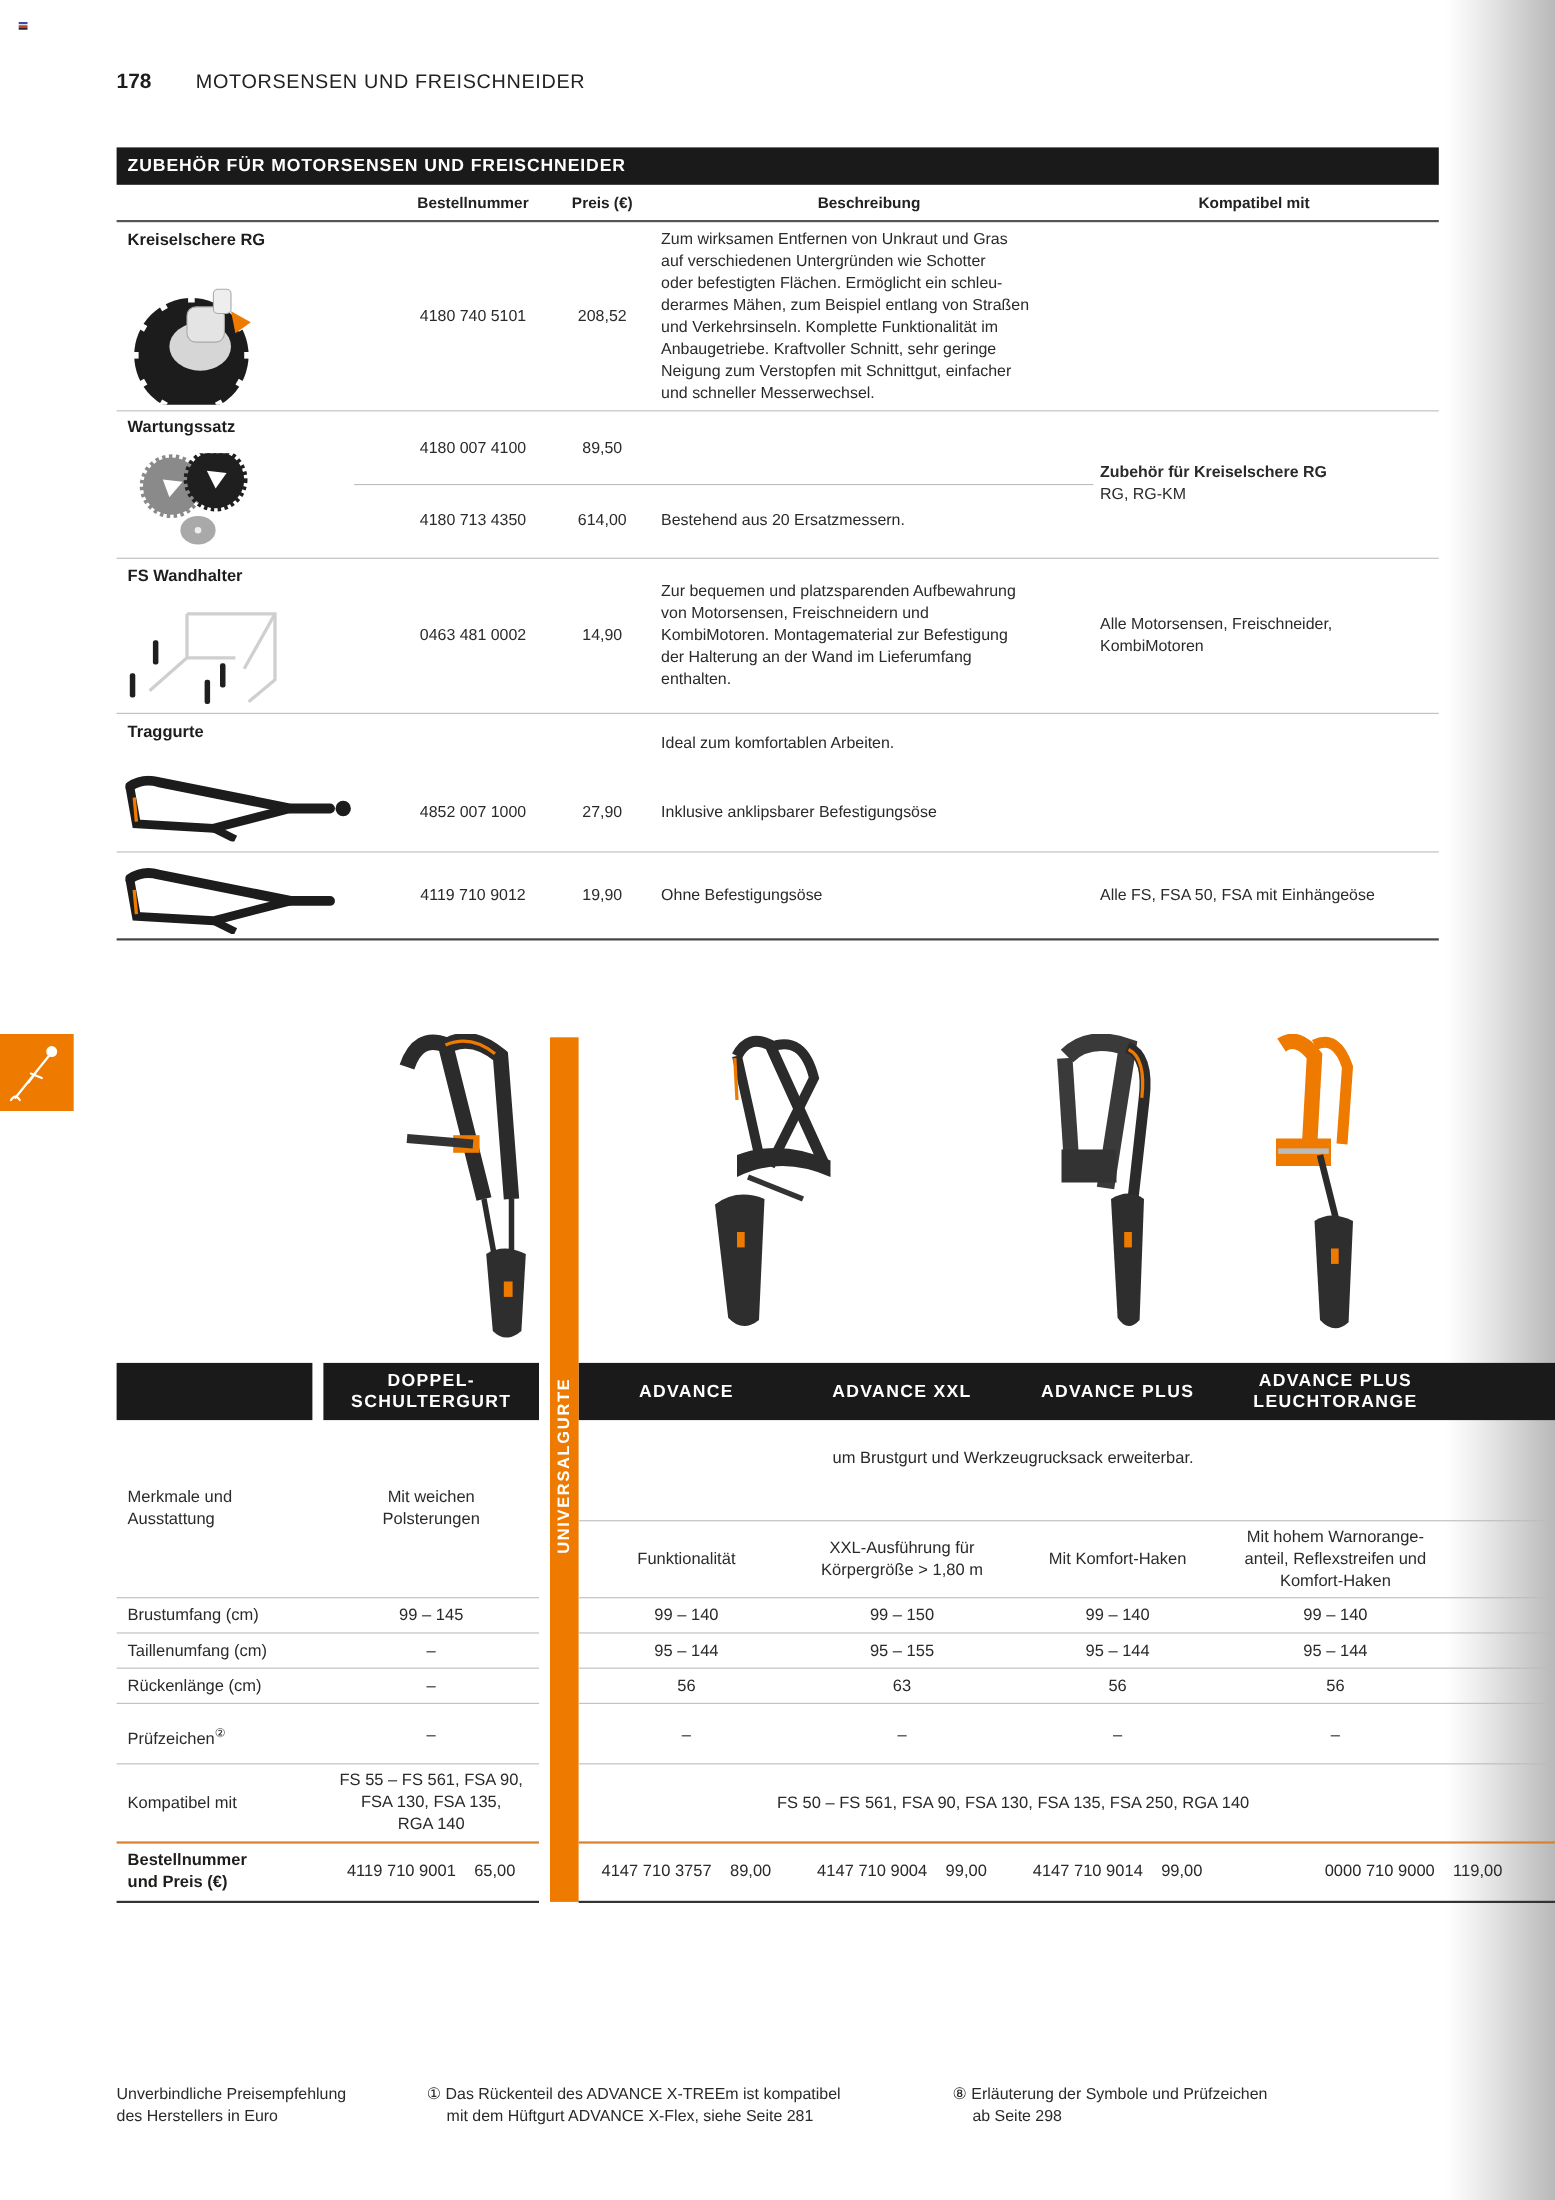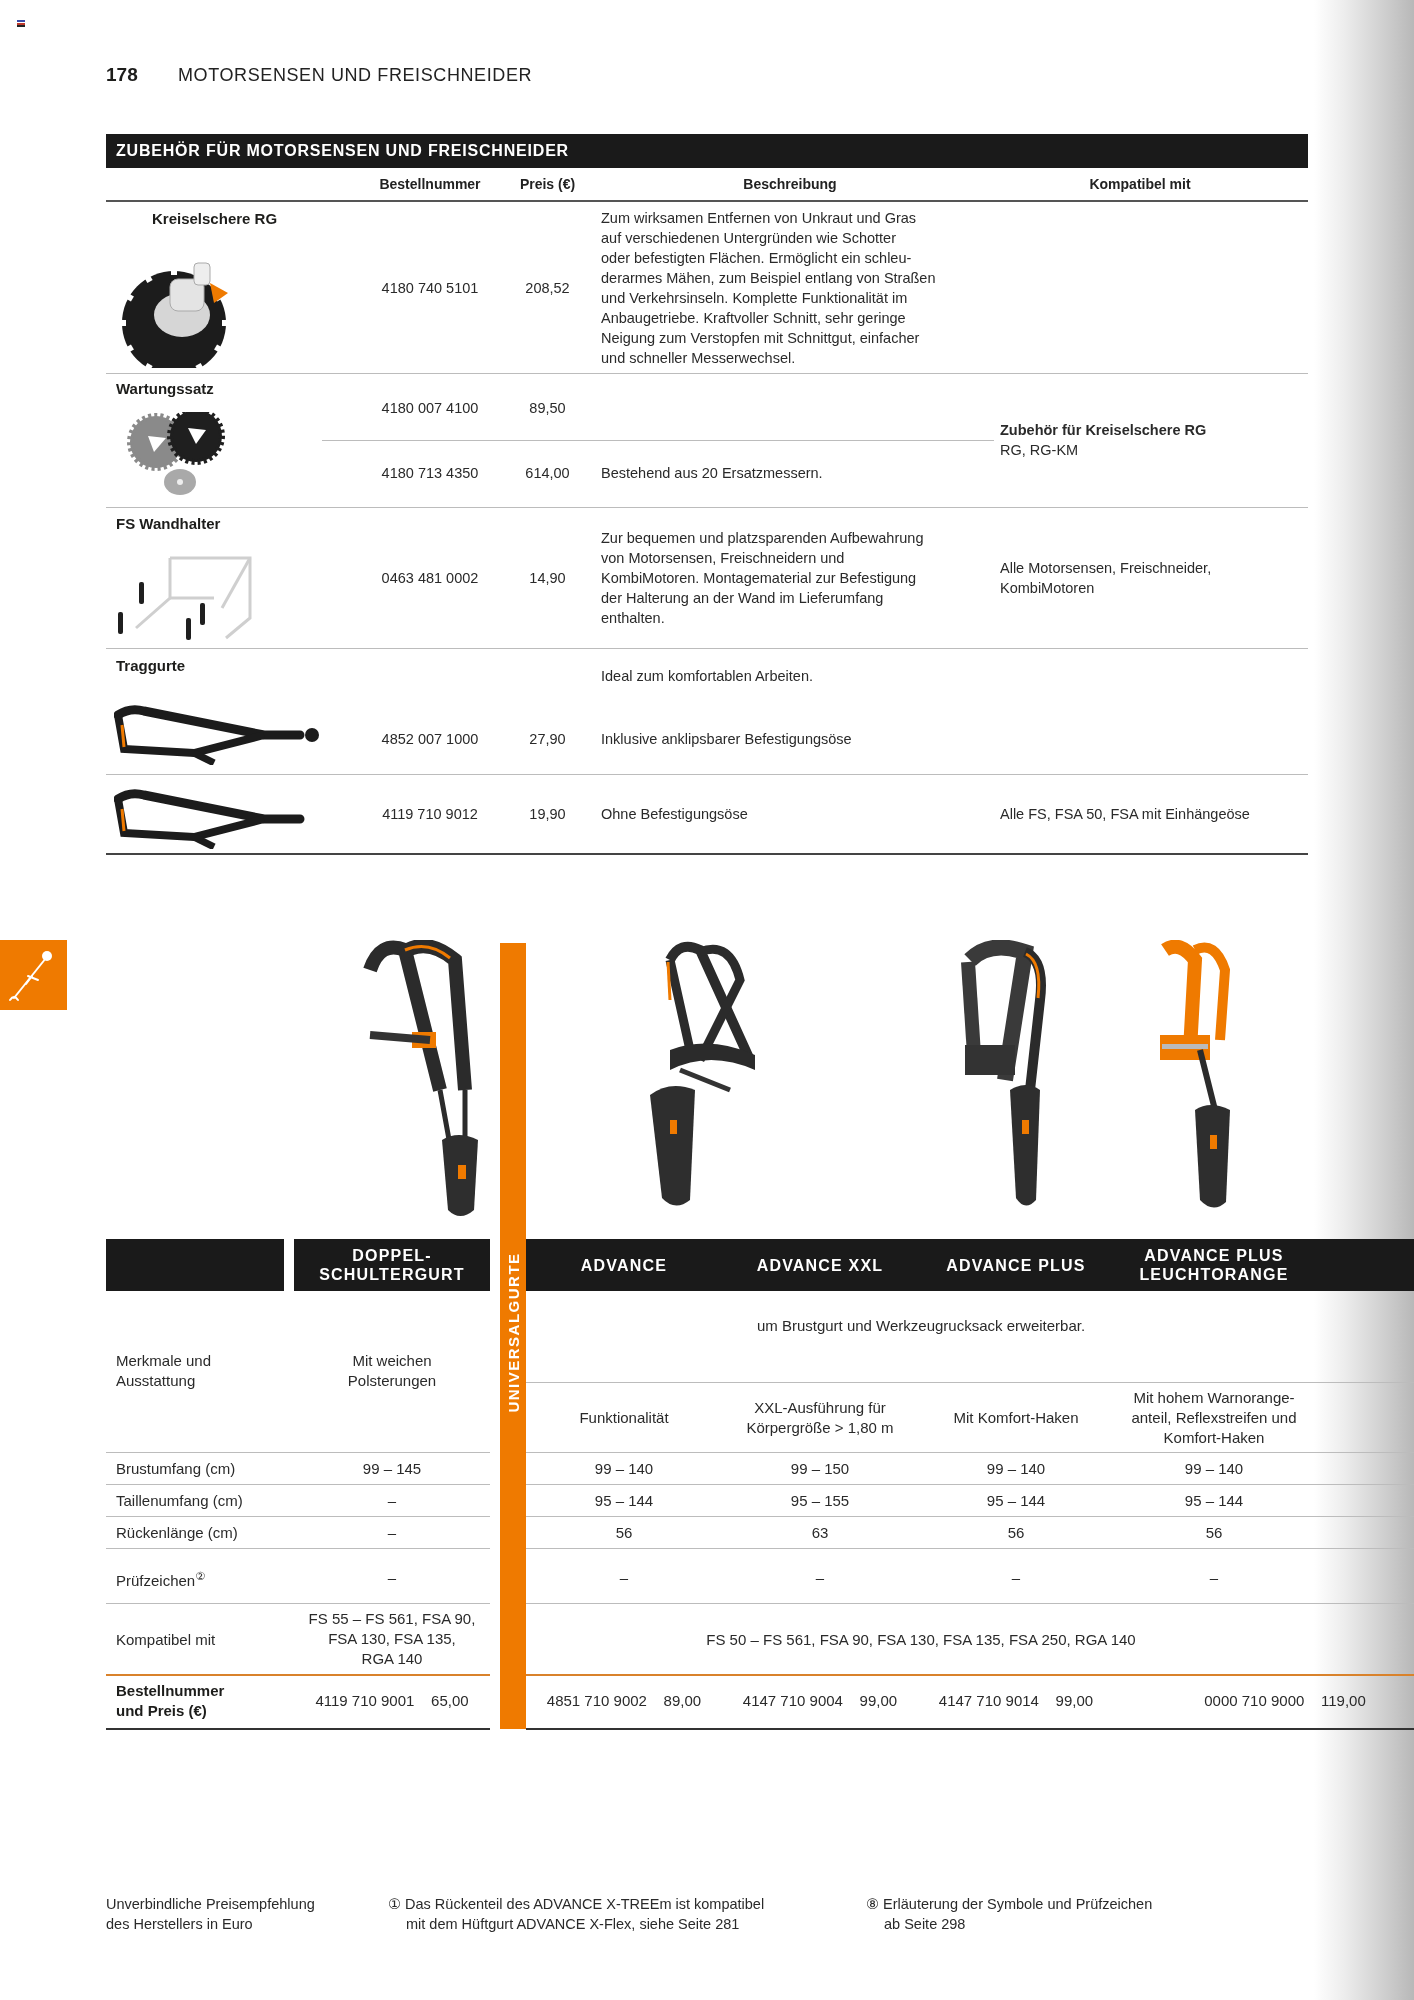--- a/index.html
+++ b/index.html
@@ -72,21 +72,21 @@
 </div>
 
 <div class="acc-title">ZUBEHÖR FÜR MOTORSENSEN UND FREISCHNEIDER</div>
 <div class="acc-head" style="left:360px;width:140px;">Bestellnummer</div>
 <div class="acc-head" style="left:505px;width:85px;">Preis (€)</div>
 <div class="acc-head" style="left:600px;width:380px;">Beschreibung</div>
 <div class="acc-head" style="left:1000px;width:280px;">Kompatibel mit</div>
 <div class="acc-head-line"></div>
 
 <div class="acc-row" style="top:202px;height:172px;">
-  <div class="prod-name" style="top:8px;margin-left:36px;">Kreiselschere RG</div>
+  <div class="prod-name" style="top:8px;">Kreiselschere RG</div>
   <div class="img-box" style="left:8px;top:36px;width:140px;height:130px;">
     <svg width="140" height="130" viewBox="0 0 140 130">
       <g transform="translate(60,85)">
         <circle r="52" fill="#1c1c1c"></circle>
         <g fill="#fff">
           <rect x="-3" y="-56" width="6" height="8"></rect>
             <rect x="-3" y="48" width="6" height="8"></rect>
           <rect x="-56" y="-3" width="8" height="6"></rect>
             <rect x="48" y="-3" width="8" height="6"></rect>
           <rect x="-3" y="-56" width="6" height="8" transform="rotate(30)"></rect>
@@ -368,21 +368,21 @@
 <div class="cmp-text" style="left:526px;top:1630px;width:790px;">FS 50 – FS 561, FSA 90, FSA 130, FSA 135, FSA 250, RGA 140</div>
 
 <div class="cmp-text left bold" style="left:116px;top:1681px;">
   <div>Bestellnummer</div>
     <div>und Preis (€)</div>
 </div>
 <div class="cmp-text" style="left:294px;top:1691px;width:196px;">
   <span>4119 710 9001</span>&nbsp;&nbsp;&nbsp;&nbsp;<span>65,00</span>
 </div>
 <div class="cmp-text" style="left:526px;top:1691px;width:196px;">
-  <span>4851 710 9002</span>&nbsp;&nbsp;&nbsp;&nbsp;<span>89,00</span>
+  <span>4147 710 3757</span>&nbsp;&nbsp;&nbsp;&nbsp;<span>89,00</span>
 </div>
 <div class="cmp-text" style="left:722px;top:1691px;width:196px;">
   <span>4147 710 9004</span>&nbsp;&nbsp;&nbsp;&nbsp;<span>99,00</span>
 </div>
 <div class="cmp-text" style="left:918px;top:1691px;width:196px;">
   <span>4147 710 9014</span>&nbsp;&nbsp;&nbsp;&nbsp;<span>99,00</span>
 </div>
 <div class="cmp-text" style="left:1180px;top:1691px;width:210px;">
   <span>0000 710 9000</span>&nbsp;&nbsp;&nbsp;&nbsp;<span>119,00</span>
 </div>

